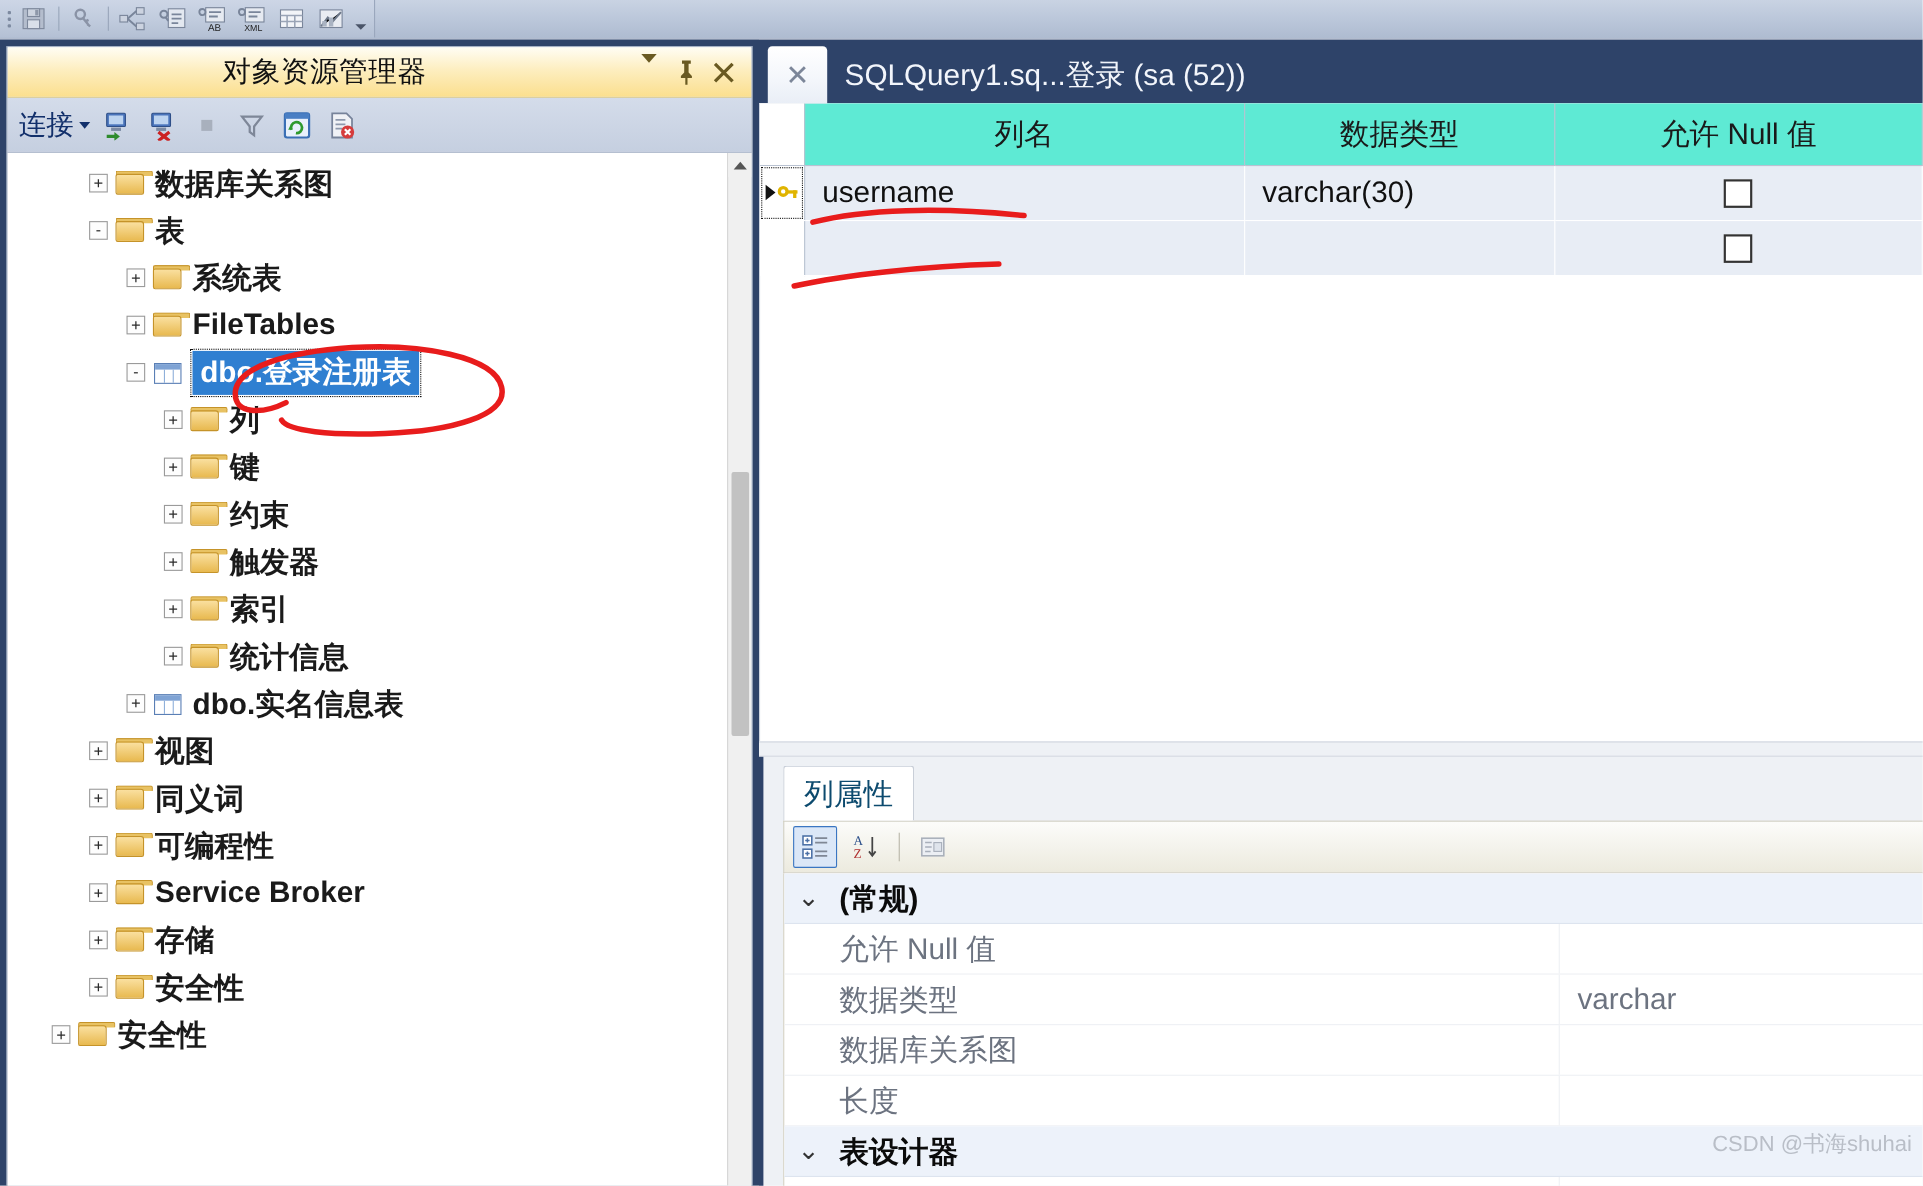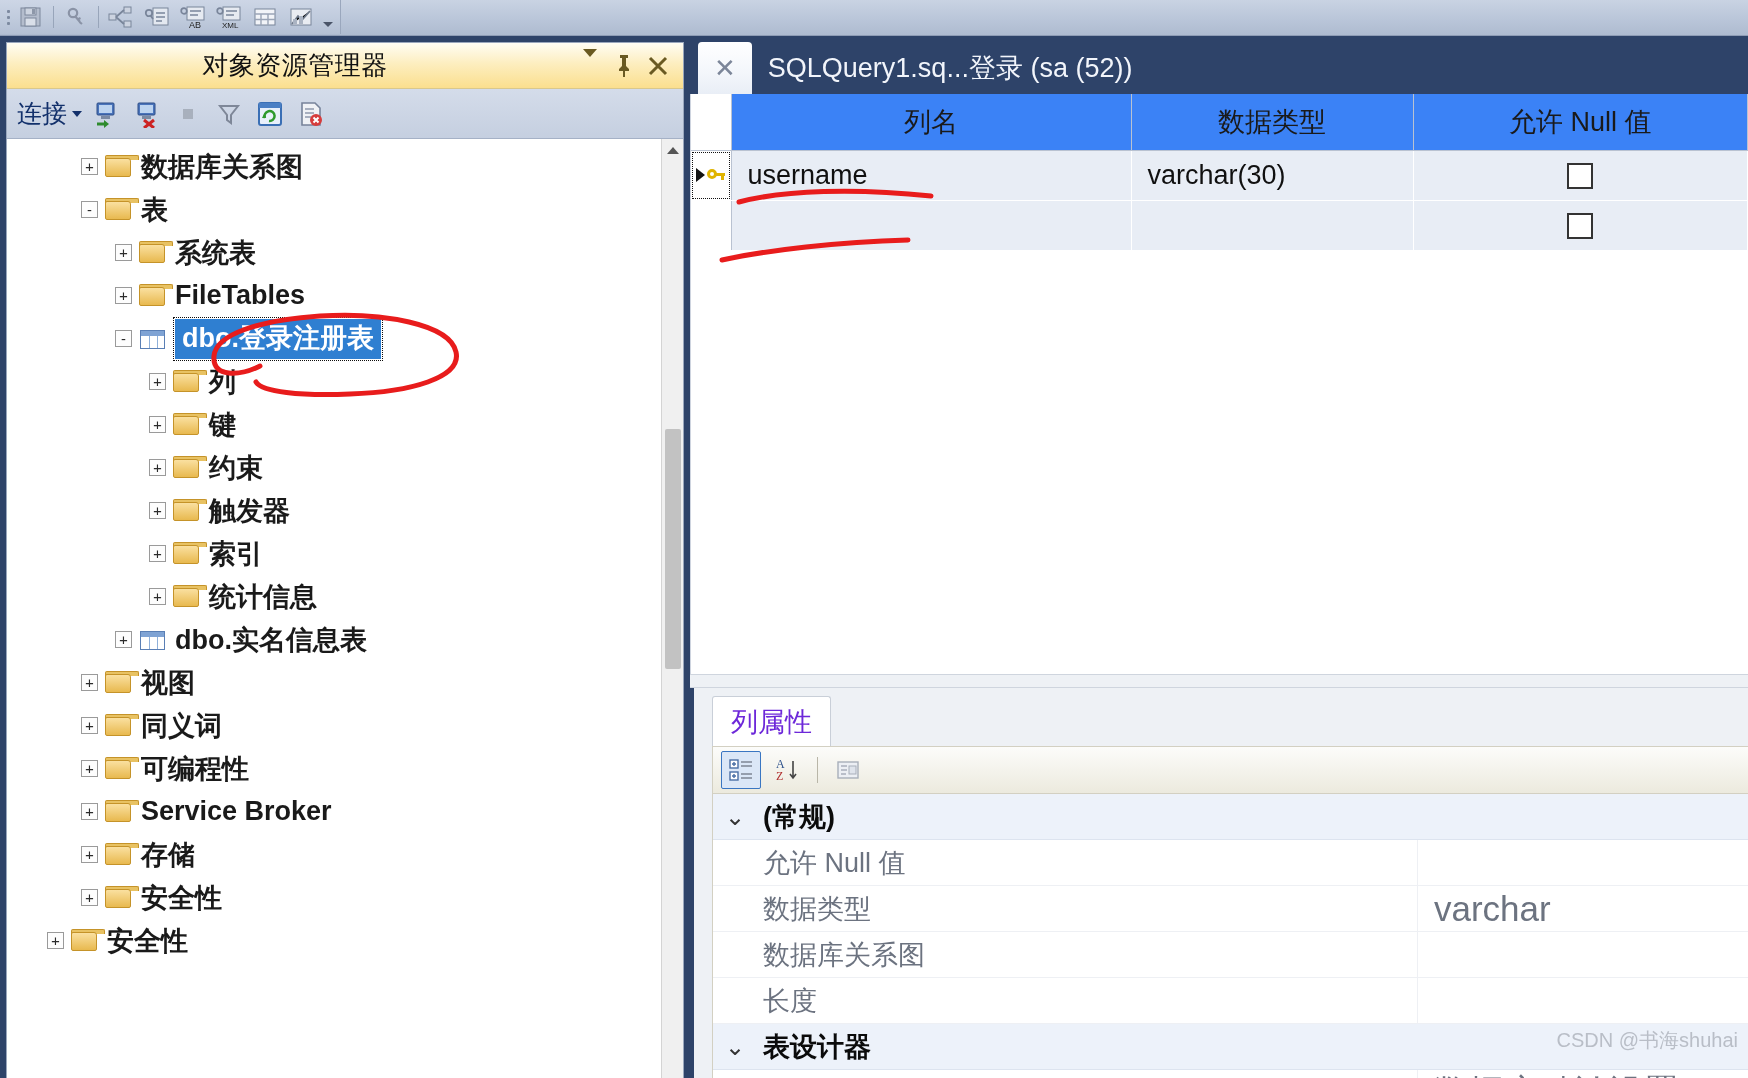--- a/index.html
+++ b/index.html
@@ -132,21 +132,21 @@
   .tab.active {
     background: linear-gradient(to bottom, #ffffff 0%, #f3f6fb 60%, #e9eef6 100%);
     color: #14213d; border-radius: 4px 4px 0 0;
   }
   .tab.inactive { color: #f2f5fb; }
   .tab .tx { font-size: 26px; color: #7c8699; }
 
   .grid-wrap { height: 455px; background: #ffffff; border-left: 1px solid #ced4df; }
   .grid { width: 100%; border-collapse: collapse; table-layout: fixed; }
   .grid th {
-    height: 56px; background: #3b82f6; border-bottom: 1px solid #b9c2d1;
+    height: 56px; background: #5eead4; border-bottom: 1px solid #b9c2d1;
     border-right: 1px solid #b9c2d1;
     font-size: 27px; font-weight: normal; color: #1a1a1a; text-align: center;
   }
   .grid td {
     height: 50px; background: #e8edf5; border-bottom: 1px solid #ffffff;
     border-right: 1px solid #ffffff;
     font-size: 27px; color: #101010; padding-left: 16px;
   }
   .selcol { width: 40px; padding: 0 !important; background: #ffffff !important;
             border-right: 1px solid #b9c2d1 !important; position: relative; }
@@ -174,42 +174,42 @@
 
   .splitter { height: 14px; background: #eef1f5; border-top: 1px solid #cfd5de;
               border-bottom: 1px solid #cfd5de; }
 
   
   .props { background: #eef1f5; height: 490px; position: relative;
            border-left: 4px solid #2e4369; }
   .props-tabs { height: 58px; display: flex; align-items: flex-end; padding-left: 18px; }
   .props-tab {
     height: 50px; padding: 0 18px; display: flex; align-items: center;
-    font-size: 27px; color: #6d28d9; background: #ffffff;
+    font-size: 27px; color: #0c4a6e; background: #ffffff;
     border: 1px solid #c9cfd8; border-bottom: none; border-radius: 3px 3px 0 0;
   }
   .props-toolbar {
     height: 48px; margin-left: 18px; margin-right: 0;
     background: linear-gradient(to bottom, #fcfcfa 0%, #eceade 100%);
     border: 1px solid #d3d0c2; border-right: none;
     display: flex; align-items: center; gap: 6px; padding: 0 8px;
   }
   .pt-btn { width: 40px; height: 38px; display: flex; align-items: center; justify-content: center;
             border: 1px solid transparent; border-radius: 2px; }
   .pt-btn.active { border-color: #3a76c2; background: #dbe7f7; }
   .pt-sep { width: 1px; height: 26px; background: #b9b6a8; margin: 0 4px; }
 
   .pgrid { margin-left: 18px; background: #ffffff; border: 1px solid #d3d0c2;
            border-right: none; border-top: none; height: 340px; overflow: hidden; }
   .prow { display: flex; height: 46px; align-items: center; border-bottom: 1px solid #eef0f4; }
   .prow.cat { background: #edf2fa; border-bottom: 1px solid #dde4ef; }
   .pexp { width: 44px; text-align: center; font-size: 24px; color: #333; line-height: 1; }
   .pname { flex: 0 0 660px; font-size: 27px; color: #6c7380; padding-left: 6px; }
   .prow.cat .pname { color: #0b0b0b; font-weight: bold; }
-  .pval { flex: 1; font-size: 35px; color: #6c7380; padding-left: 16px;
+  .pval { flex: 1; font-size: 27px; color: #6c7380; padding-left: 16px;
           border-left: 1px solid #eef0f4; height: 100%; display: flex; align-items: center; }
   .prow.cat .pval { border-left: none; }
 
   .watermark {
     position: absolute; right: 10px; bottom: 26px; font-size: 20px; color: #b9bec7;
     z-index: 30; text-align: right; line-height: 1.15;
   }
 </style>
 </head>
 <body>

